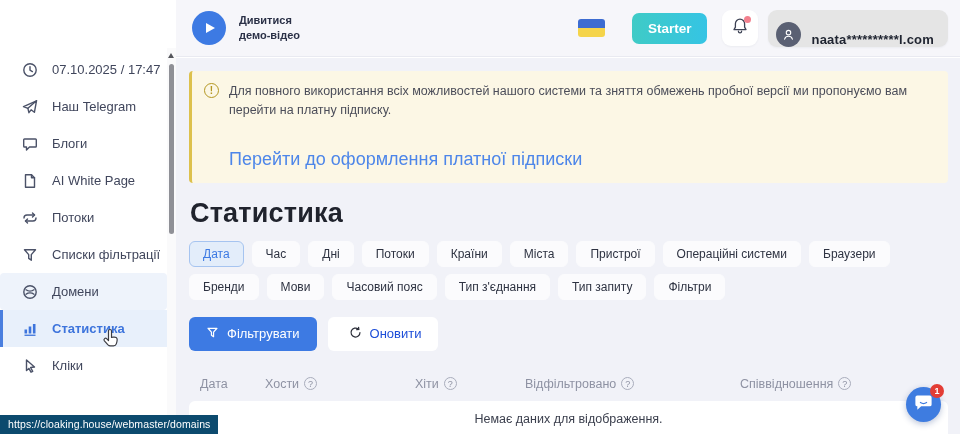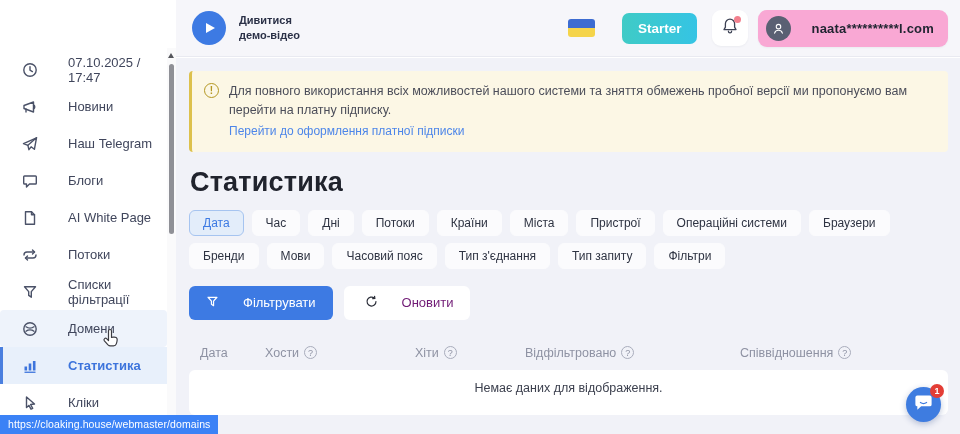--- a/index.html
+++ b/index.html
@@ -6,21 +6,21 @@
   html,body { width:960px; height:434px; overflow:hidden; }
   body { font-family:"Liberation Sans", sans-serif; background:#fff; position:relative; }
 
   
   .sidebar { position:absolute; left:0; top:0; width:167px; height:100%; background:#fff; z-index:3; }
   .logo-row { display:flex; align-items:center; gap:8px; padding:13px 0 0 28px; height:50px; }
   .logo-text .name { font-size:17px; font-weight:bold; color:#242a40; letter-spacing:.2px; }
   .logo-text .name .accent { color:#3d7ae3; }
   .logo-text .tagline { font-size:6.3px; letter-spacing:1.6px; color:#a6abbd; margin-top:2px; }
   .nav { position:absolute; top:51px; left:0; right:0; }
-  .nav-item { display:flex; align-items:center; height:37px; padding-left:21px; gap:30px;
+  .nav-item { display:flex; align-items:center; height:37px; padding-left:21px; gap:14px;
               font-size:13px; color:#40465c; cursor:pointer; }
   .nav-item .ic { width:17px; height:17px; display:flex; align-items:center; justify-content:center; flex:none; }
   .nav-item.hovered { background:#eef3fb; border-radius:4px; }
   .nav-item.active { background:#e8f0fb; border-left:3px solid #4a7fdf; padding-left:18px; color:#3d74dc; font-weight:bold; }
   svg.oicon { stroke:#4b5268; fill:none; stroke-width:1.4; stroke-linecap:round; stroke-linejoin:round; }
 
   
   .sb-scroll { position:absolute; left:167px; top:48px; bottom:0; width:9px; background:#fafafb; z-index:4; }
   .sb-scroll .thumb { position:absolute; left:2px; top:16px; width:5px; height:170px; background:#8f9096; border-radius:3px; }
   .sb-arrow { position:absolute; left:1px; width:0; height:0; border-left:3.5px solid transparent; border-right:3.5px solid transparent; }
@@ -35,80 +35,70 @@
   .play-tri { width:0; height:0; border-left:9px solid #fff; border-top:5.5px solid transparent; border-bottom:5.5px solid transparent; margin-left:2px; }
   .demo-label { font-size:11px; font-weight:bold; color:#2b3147; line-height:1.35; }
   .hspacer { flex:1; }
   .flag { width:27px; height:18px; border-radius:3px; overflow:hidden; margin-right:27px; cursor:pointer; flex:none; }
   .flag .b { height:9px; background:#3d6cd1; } .flag .y { height:9px; background:#f5d44a; }
   .plan-badge { background:linear-gradient(90deg,#3fcbc6,#35c4e4); color:#fff; font-weight:bold; font-size:13.5px;
                 padding:8px 16px; border-radius:7px; margin-right:15px; cursor:pointer; }
   .bell-btn { width:36px; height:36px; background:#fff; border-radius:9px; display:flex; align-items:center; justify-content:center;
               position:relative; margin-right:10px; cursor:pointer; box-shadow:0 1px 2px rgba(40,50,80,.05); }
   .bell-dot { position:absolute; top:6px; right:7px; width:7px; height:7px; border-radius:50%; background:#f2808e; }
-  .user-chip { background:#f9a8d4; border-radius:9px; height:37px; display:flex; align-items:center; gap:20px; padding:0 14px 0 8px;
+  .user-chip { background:#e5e5e5; border-radius:9px; height:37px; display:flex; align-items:flex-end; gap:10px; padding:0 14px 0 8px;
                cursor:pointer; box-shadow:0 1px 2px rgba(40,50,80,.05); }
   .avatar { width:25px; height:25px; border-radius:50%; background:#5a6073; display:flex; align-items:center; justify-content:center; }
   .user-email { font-size:13px; font-weight:bold; color:#1f2430; letter-spacing:.2px; }
 
   
   .main { position:absolute; left:176px; top:58px; right:0; bottom:0; background:#f1f2f8; padding:13px 12px 0 13px; }
   .banner { display:flex; gap:10px; background:#fcf7e5; border-left:3px solid #ddc14d; border-radius:4px; padding:11px 14px 13px 12px; }
   .banner-ic { width:15px; height:15px; border:1.4px solid #b49722; border-radius:50%; color:#b49722; font-size:10px; font-weight:bold;
                display:flex; align-items:center; justify-content:center; flex:none; margin-top:1px; }
   .banner-text { font-size:12.5px; color:#4b4d59; line-height:1.55; max-width:760px; }
-  .banner-link { display:inline-block; margin-top:0; font-size:12px; color:#4d86e9; cursor:pointer; }
+  .banner-link { display:inline-block; margin-top:28px; font-size:18px; color:#4d86e9; cursor:pointer; }
   .page-title { font-size:27px; font-weight:bold; color:#20232d; margin:15px 0 12px 1px; letter-spacing:.2px; }
   .tabs { display:flex; flex-wrap:wrap; gap:8px; row-gap:7px; max-width:745px; }
   .tab { background:#fbfbfd; border:1px solid #fbfbfd; border-radius:6px; padding:5px 13px; font-size:12px; color:#2e3342; cursor:pointer; white-space:nowrap; }
   .tab.active { background:#e3edfa; border-color:#a6c4f0; color:#3d7ae3; }
   .actions { display:flex; gap:11px; margin-top:17px; }
-  .btn { display:flex; align-items:center; gap:24px; border-radius:6px; padding:9px 17px; font-size:13px; cursor:pointer; border:none; }
+  .btn { display:flex; align-items:center; gap:8px; border-radius:6px; padding:9px 17px; font-size:13px; cursor:pointer; border:none; }
   .btn-filter { background:#3d7ae3; color:#fff; }
-  .btn-refresh { background:#fff; color:#701a75;padding-left:21px; }
+  .btn-refresh { background:#fff; color:#1d4ed8;padding-left:21px; }
   .thead { display:grid; grid-template-columns:65px 150px 110px 215px 1fr; margin-top:16px; padding:10px 0 10px 11px;
            font-size:12.5px; color:#8e92a3; align-items:center; }
   .th { display:flex; align-items:center; gap:5px; }
   .help { width:13px; height:13px; border:1px solid #a9adbc; border-radius:50%; font-size:9px; color:#8e92a3;
           display:inline-flex; align-items:center; justify-content:center; cursor:pointer; }
   .empty-card { background:#fff; border-radius:6px; text-align:center; padding:11px 0 20px; font-size:12.5px; color:#3c404e; }
 
   
   .chat-fab { position:absolute; right:19px; bottom:12px; width:35px; height:35px; border-radius:50%; background:#3e7ce0;
               display:flex; align-items:center; justify-content:center; cursor:pointer; z-index:6; box-shadow:0 2px 6px rgba(30,60,130,.3); }
   .chat-badge { position:absolute; top:-3px; right:-3px; width:14px; height:14px; border-radius:50%; background:#e33d35;
                 color:#fff; font-size:9px; font-weight:bold; display:flex; align-items:center; justify-content:center; }
-  .status-tip { position:absolute; left:0; bottom:0; background:#3b82f6; color:#fff; font-size:10.5px;
+  .status-tip { position:absolute; left:0; bottom:0; background:#0c4a6e; color:#fff; font-size:10.5px;
                 padding:3px 8px 4px; z-index:7; letter-spacing:.1px; }
   .cursor-ghost { position:absolute; left:101px; top:327px; z-index:8; pointer-events:none; }
 </style>
 </head>
 <body>
 
 <div class="sidebar">
 
   <div class="nav">
     <div class="nav-item">
       <span class="ic">
         <svg class="oicon" width="16" height="16" viewBox="0 0 16 16">
             <circle cx="8" cy="8" r="6.2"></circle>
             <path d="M8 4.6 V8.2 L10.4 9.6"></path>
           </svg>
       </span>
       <span>07.10.2025 / 17:47</span>
-    </div>
-    <div class="nav-item">
-      <span class="ic">
-        <svg class="oicon" width="16" height="16" viewBox="0 0 16 16">
-            <path d="M2 6.5 L11.5 3 v10 L2 9.5 z"></path>
-            <path d="M11.5 6 a2.2 2.2 0 0 1 0 4"></path>
-            <path d="M4 10 v3"></path>
-          </svg>
-      </span>
-      <span>Новини</span>
     </div>
     <div class="nav-item">
       <span class="ic">
         <svg class="oicon" width="16" height="16" viewBox="0 0 16 16">
             <path d="M14.5 1.8 L1.5 7.6 l4.4 1.7 1 4.4 2.2-2.9 3.3 2.5 z"></path>
             <path d="M5.9 9.3 L14.5 1.8"></path>
           </svg>
       </span>
       <span>Наш Telegram</span>
     </div>

